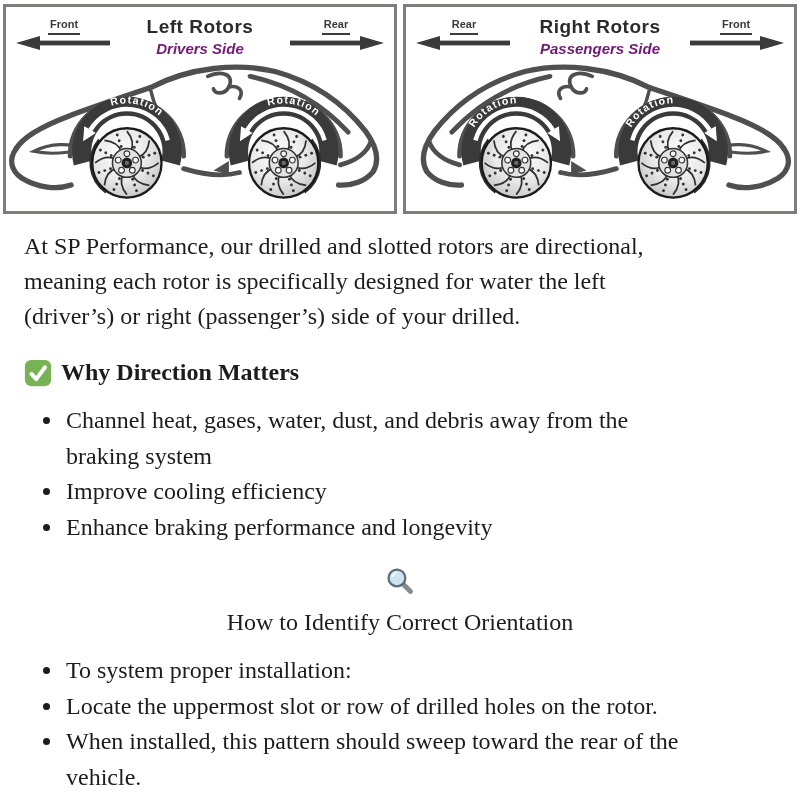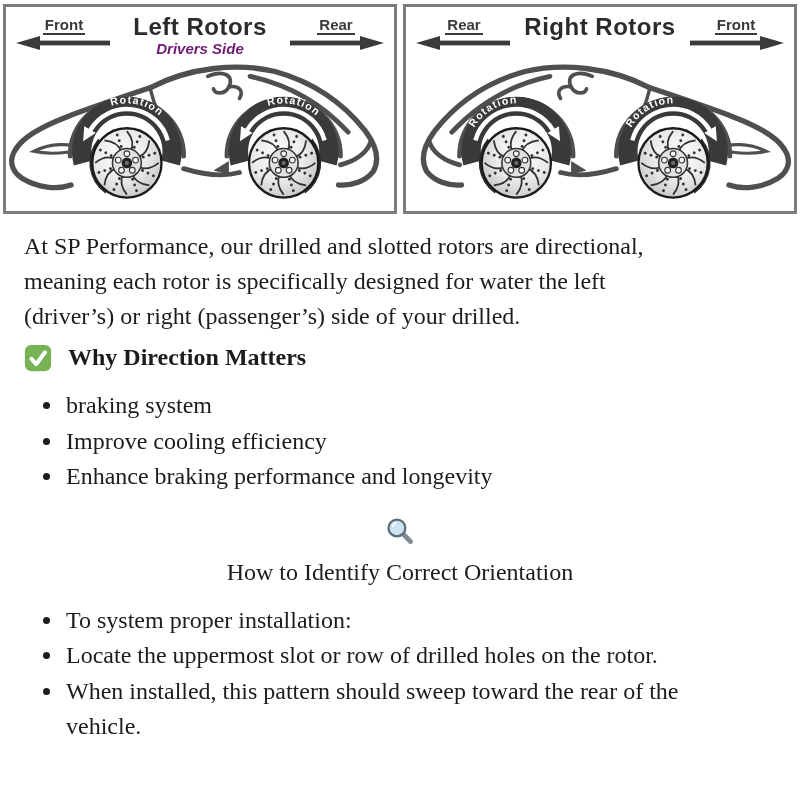--- a/index.html
+++ b/index.html
@@ -7,33 +7,33 @@
               font-family:"Liberation Serif", serif; color:#1c1c1c; }
 
   
   .diagram-row { display:flex; gap:6px; padding:4px 3px 0 3px; }
   .panel { flex:1; border:3px solid #7f7d7a; background:#fff; height:210px;
            display:flex; flex-direction:column; overflow:hidden; }
   .panel-header { display:grid; grid-template-columns:100px 1fr 100px;
                   align-items:start; padding:7px 8px 0 8px; height:52px;
                   font-family:"Liberation Sans", sans-serif; }
   .dir { display:flex; flex-direction:column; align-items:center; margin-top:2px; }
-  .dir .dir-label { font-weight:bold; font-size:15px; color:#3a3a3a;
+  .dir .dir-label { font-weight:bold; font-size:11px; color:#3a3a3a;
                     border-bottom:2.5px solid #3a3a3a; padding:0 2px 0 2px; line-height:17px; }
   .dir svg { margin-top:1px; display:block; }
   .titles { text-align:center; }
-  .titles .t1 { font-size:24px; font-weight:bold; color:#2b2b2b; letter-spacing:0.5px; line-height:26px; }
+  .titles .t1 { font-size:19px; font-weight:bold; color:#2b2b2b; letter-spacing:0.5px; line-height:26px; }
   .titles .t2 { font-size:15px; font-weight:bold; font-style:italic; color:#701a75; line-height:17px; }
   .car-wrap { flex:1; display:flex; justify-content:center; align-items:flex-end; }
   .car-wrap svg { display:block; }
 
   
   .content { padding:15px 24px 0 24px; font-size:24px; }
   .intro .line { line-height:35px; }
-  .h-why { display:flex; align-items:center; gap:16px; margin-top:6px;
+  .h-why { display:flex; align-items:center; gap:9px; margin-top:21px;
            font-size:24px; font-weight:bold; line-height:35px; }
   .h-how { display:flex; align-items:center; gap:10px; margin-top:22px;
            font-size:24px; font-weight:normal; line-height:35px;flex-direction:column; }
   .lead { margin-top:19px; line-height:35px; }
   ul.blist { margin-top:13px; padding-left:40px; list-style:disc; }
   ul.blist li { line-height:35.5px; padding-left:2px; }
   ul.blist li span { display:block; }
   .emoji-svg { flex:0 0 auto; display:block; }
 </style>
 </head>
@@ -175,20 +175,21 @@
     <div class="panel-header">
       <div class="dir">
         <span class="dir-label">Rear</span>
         <svg width="96" height="14" viewBox="0 0 96 14">
           <polygon points="0,7 24,0 24,14" fill="#3a3a3a"></polygon>
           <rect x="21" y="4.6" width="73" height="4.8" fill="#3a3a3a"></rect>
         </svg>
       </div>
       <div class="titles">
         <div class="t1">Right Rotors</div>
+        <div class="t2">Passengers Side</div>
       </div>
       <div class="dir">
         <span class="dir-label">Front</span>
         <svg width="96" height="14" viewBox="0 0 96 14">
           <polygon points="96,7 72,0 72,14" fill="#3a3a3a"></polygon>
           <rect x="2" y="4.6" width="73" height="4.8" fill="#3a3a3a"></rect>
         </svg>
       </div>
     </div>
     <div class="car-wrap">
@@ -217,20 +218,21 @@
     <svg class="emoji-svg" width="28" height="28" viewBox="0 0 32 32">
       <rect x="1" y="1" width="30" height="30" rx="7" fill="#77b255"></rect>
       <path d="M 8.5,17 L 14,23 L 24,9.5" stroke="#ffffff" stroke-width="4.6" fill="none" stroke-linecap="round" stroke-linejoin="round"></path>
     </svg>
     <span>Why Direction Matters</span>
   </div>
 
 
   <ul class="blist">
     <li>
+      <span>Channel heat, gases, water, dust, and debris away from the</span>
       <span>braking system</span>
     </li>
     <li>
       <span>Improve cooling efficiency</span>
     </li>
     <li>
       <span>Enhance braking performance and longevity</span>
     </li>
   </ul>
 

